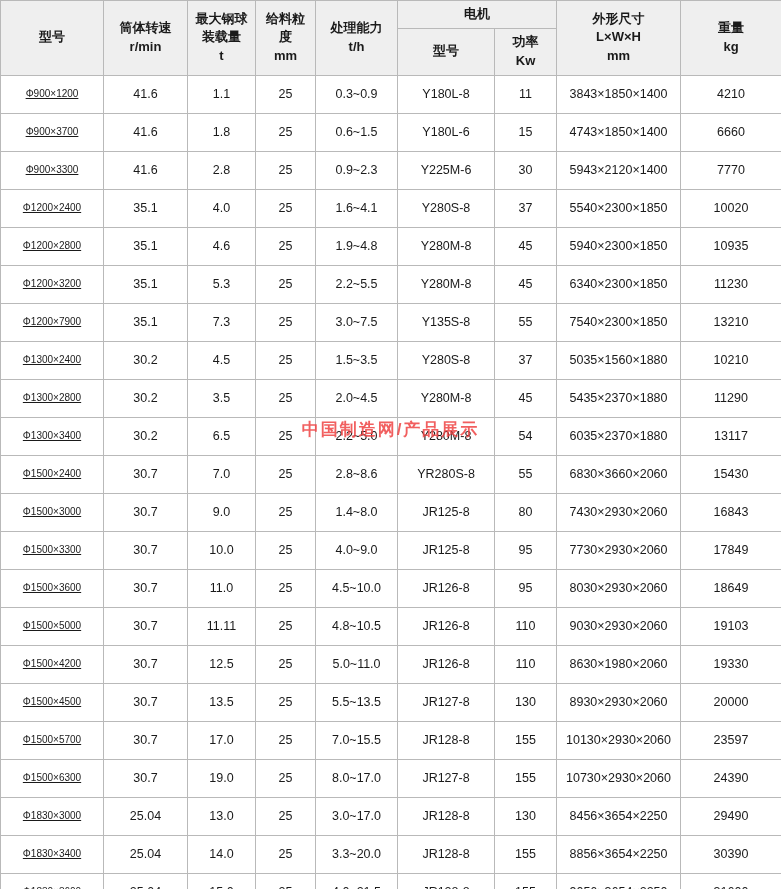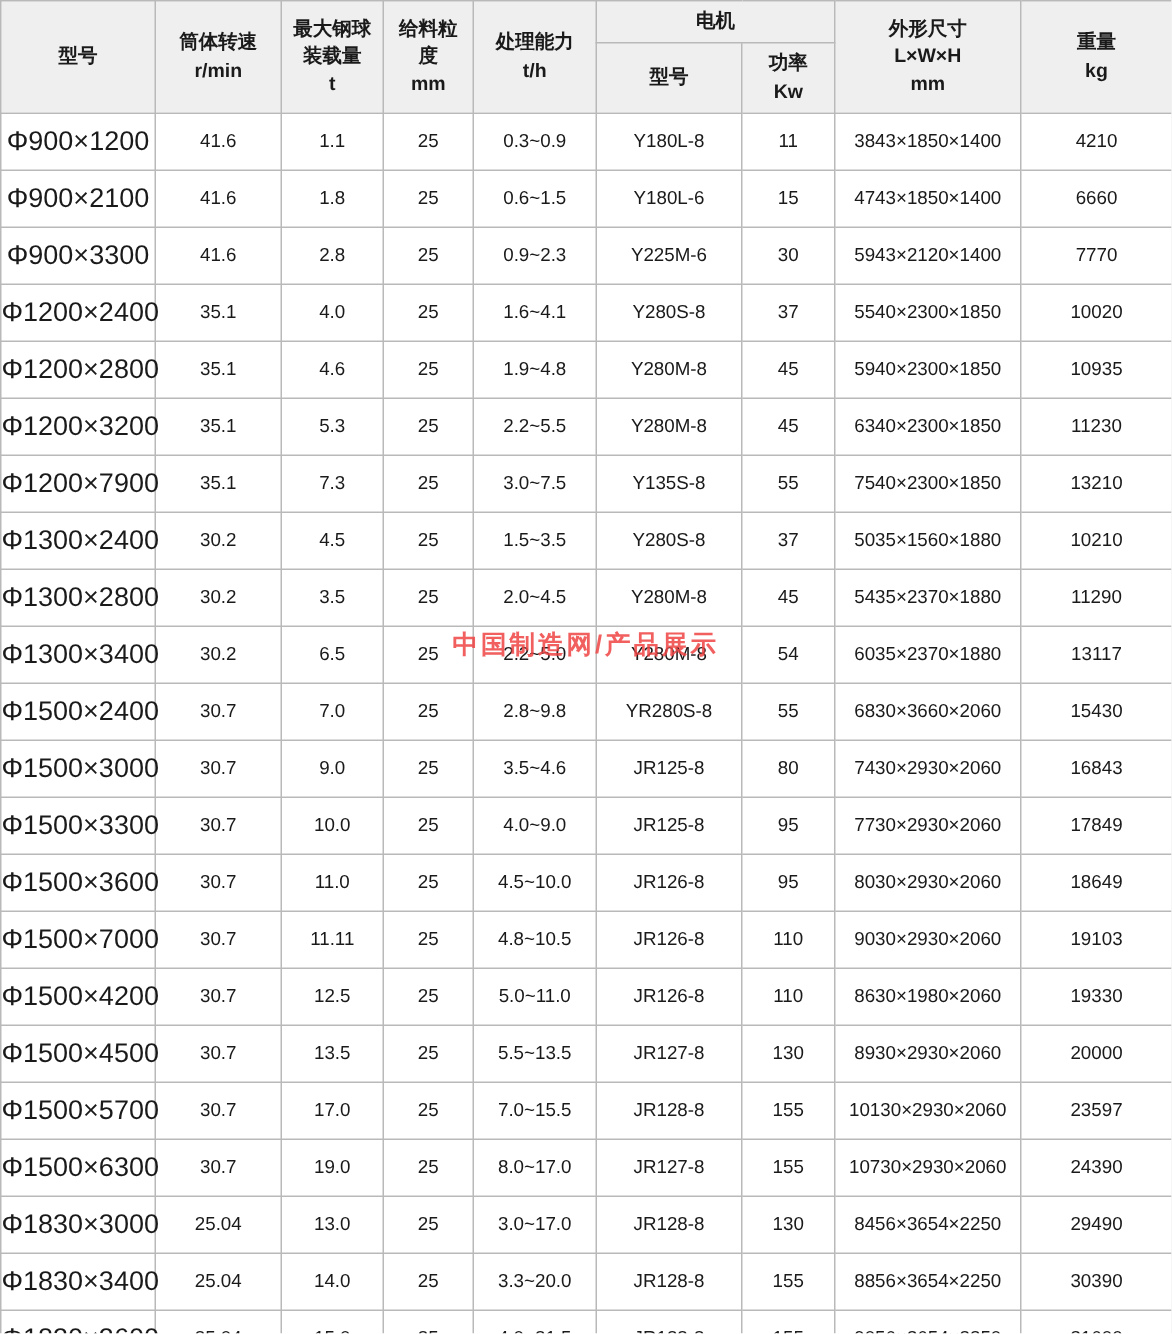--- a/index.html
+++ b/index.html
@@ -42,21 +42,22 @@
   }
   table.spec thead th.sub {
     font-weight: bold;
   }
   table.spec tbody td {
     height: 37px;
     background: #ffffff;
     font-weight: normal;
   }
   table.spec tbody tr td:first-child {
-    font-size: 18px;
+    font-size: 10px;
+    text-decoration: underline;
   }
   .hdr-line {
     display: block;
   }
   .watermark {
     position: absolute;
     left: 0;
     right: 0;
     top: 418px;
     text-align: center;
@@ -142,21 +143,21 @@
           <td>41.6</td>
           <td>1.1</td>
           <td>25</td>
           <td>0.3~0.9</td>
           <td>Y180L-8</td>
           <td>11</td>
           <td>3843×1850×1400</td>
           <td>4210</td>
         </tr>
         <tr>
-          <td>Φ900×2100</td>
+          <td>Φ900×3700</td>
           <td>41.6</td>
           <td>1.8</td>
           <td>25</td>
           <td>0.6~1.5</td>
           <td>Y180L-6</td>
           <td>15</td>
           <td>4743×1850×1400</td>
           <td>6660</td>
         </tr>
         <tr>
@@ -245,32 +246,32 @@
           <td>Y280M-8</td>
           <td>54</td>
           <td>6035×2370×1880</td>
           <td>13117</td>
         </tr>
         <tr>
           <td>Φ1500×2400</td>
           <td>30.7</td>
           <td>7.0</td>
           <td>25</td>
-          <td>2.8~9.8</td>
+          <td>2.8~8.6</td>
           <td>YR280S-8</td>
           <td>55</td>
           <td>6830×3660×2060</td>
           <td>15430</td>
         </tr>
         <tr>
           <td>Φ1500×3000</td>
           <td>30.7</td>
           <td>9.0</td>
           <td>25</td>
-          <td>3.5~4.6</td>
+          <td>1.4~8.0</td>
           <td>JR125-8</td>
           <td>80</td>
           <td>7430×2930×2060</td>
           <td>16843</td>
         </tr>
         <tr>
           <td>Φ1500×3300</td>
           <td>30.7</td>
           <td>10.0</td>
           <td>25</td>
@@ -285,21 +286,21 @@
           <td>30.7</td>
           <td>11.0</td>
           <td>25</td>
           <td>4.5~10.0</td>
           <td>JR126-8</td>
           <td>95</td>
           <td>8030×2930×2060</td>
           <td>18649</td>
         </tr>
         <tr>
-          <td>Φ1500×7000</td>
+          <td>Φ1500×5000</td>
           <td>30.7</td>
           <td>11.11</td>
           <td>25</td>
           <td>4.8~10.5</td>
           <td>JR126-8</td>
           <td>110</td>
           <td>9030×2930×2060</td>
           <td>19103</td>
         </tr>
         <tr>

